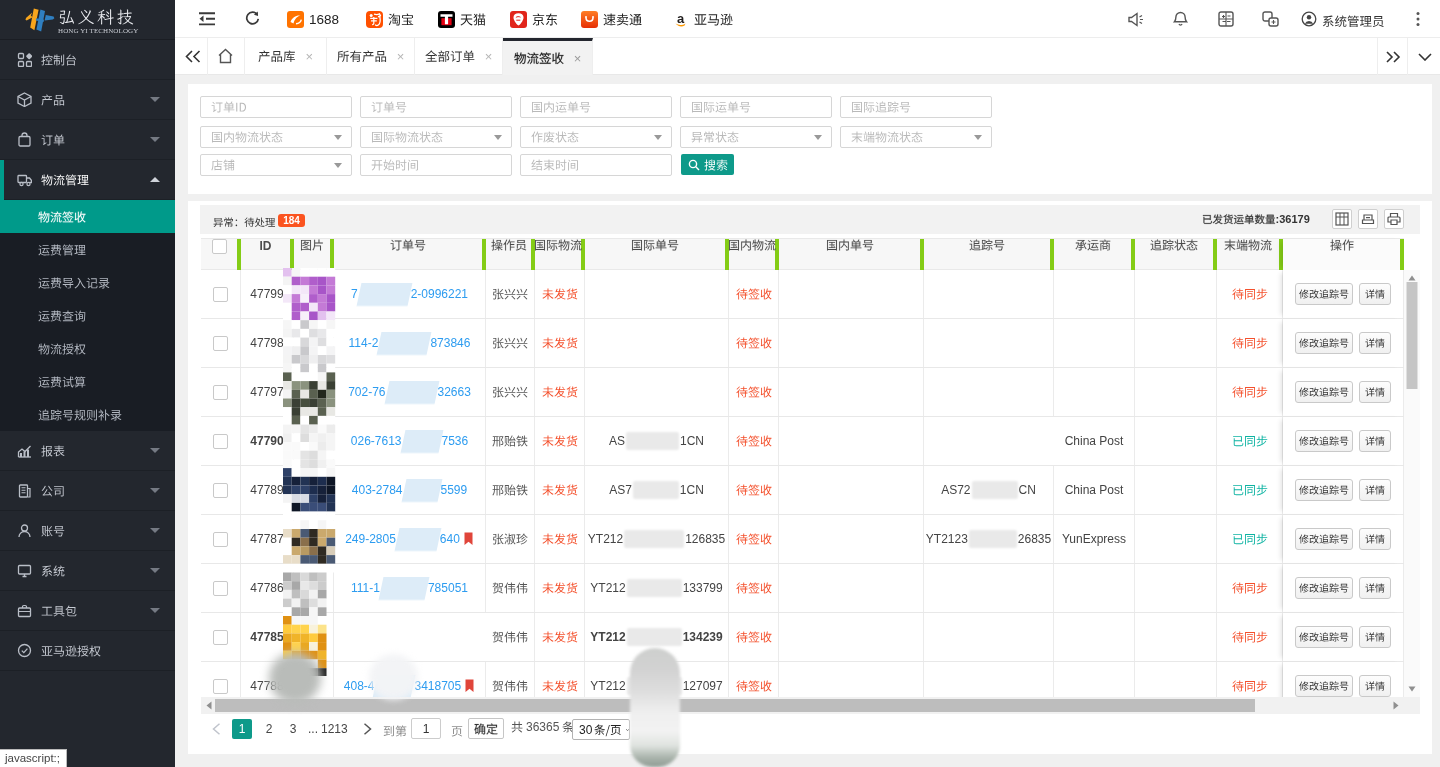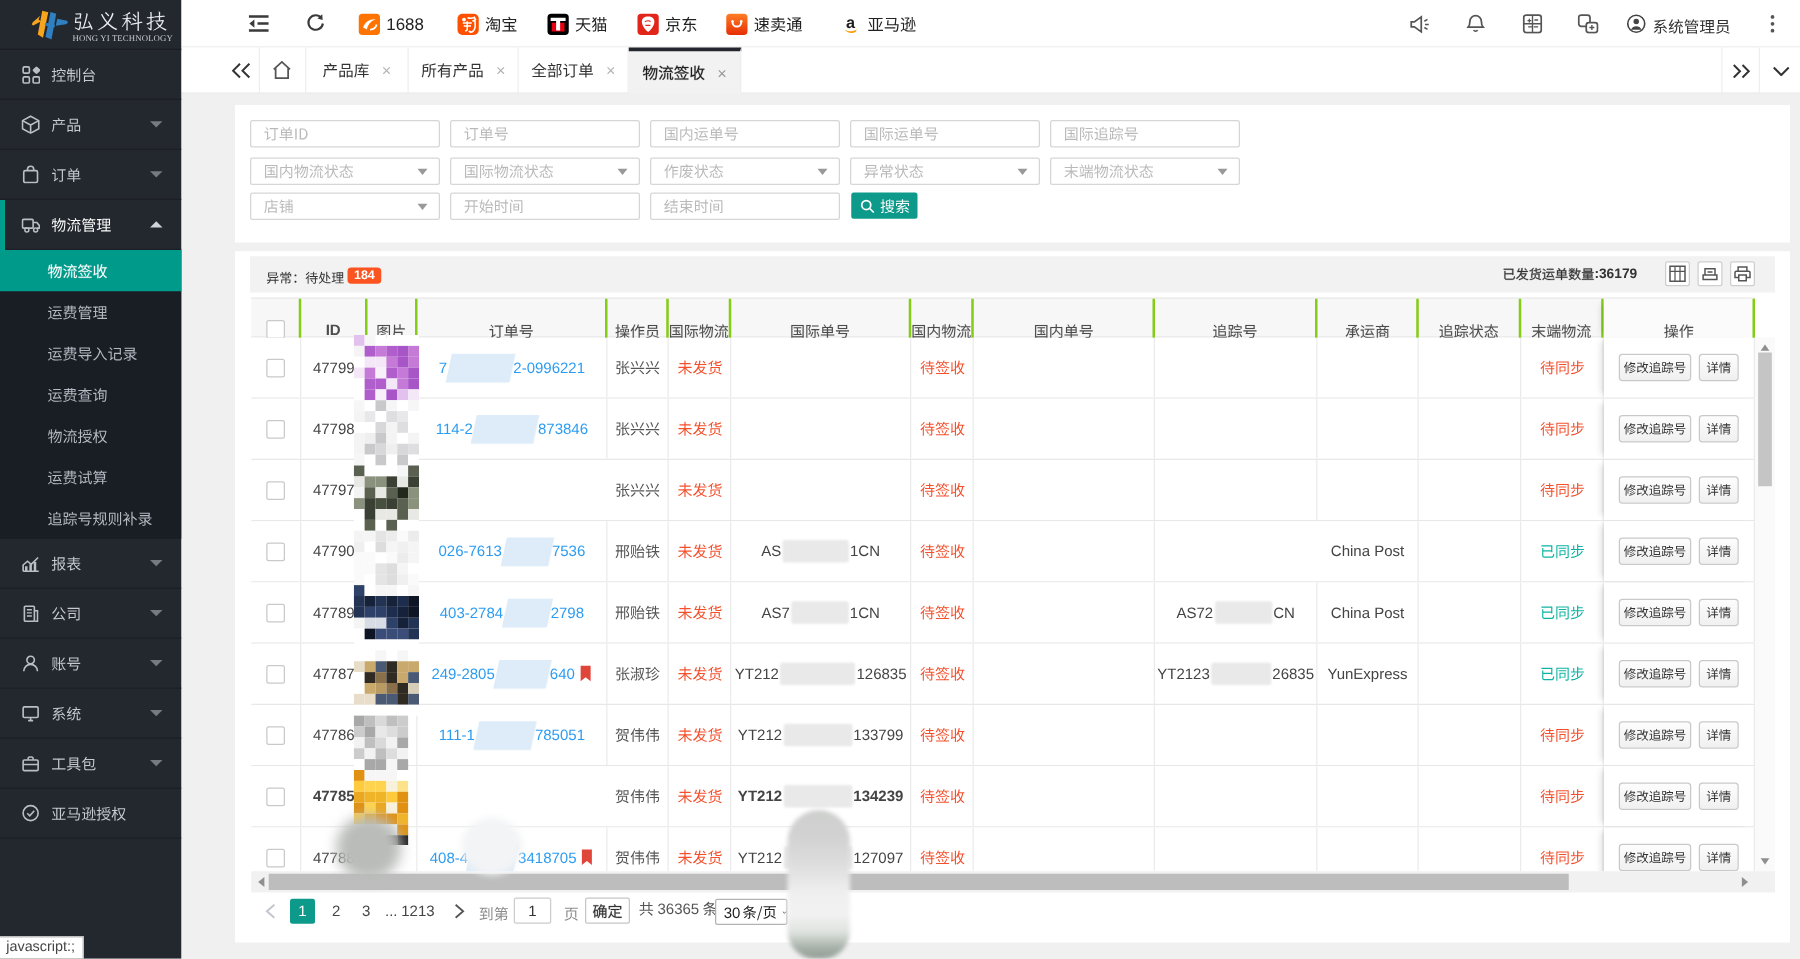--- a/index.html
+++ b/index.html
@@ -1,34 +1,34 @@
 <!DOCTYPE html>
 <html><head><meta charset="utf-8"><style>
 *{margin:0;padding:0;box-sizing:border-box;}
 html,body{width:1440px;height:767px;overflow:hidden;}
 body{font-family:"Liberation Sans",sans-serif;font-size:12px;color:#333;background:#f0f0f0;position:relative;}
-.sidebar{position:absolute;left:0;top:0;width:145px;height:767px;background:#23272e;z-index:5;}
+.sidebar{position:absolute;left:0;top:0;width:175px;height:767px;background:#23272e;z-index:5;}
 .logo{height:40px;position:relative;border-bottom:1px solid #1a1d23;}
 .mitem{height:40px;border-bottom:1px solid #1c2026;position:relative;display:flex;align-items:center;padding-left:17px;}
 .mtxt{margin-left:9px;}
 .caret{position:absolute;right:15px;top:17px;width:0;height:0;border-left:5px solid transparent;border-right:5px solid transparent;border-top:5px solid #757a83;}
 .caretup{position:absolute;right:15px;top:17px;width:0;height:0;border-left:5px solid transparent;border-right:5px solid transparent;border-bottom:5px solid #cfd3da;border-top:none;}
 .sub{background:#191d24;}
 .sitem{height:33px;display:flex;align-items:center;padding-left:38px;}
 .sactive{background:#009a8a;}
 .topbar{position:absolute;left:0;top:0;width:1440px;height:38px;background:#fff;z-index:4;border-bottom:1px solid #ededed;}
 .tabbar{position:absolute;left:0;top:38px;width:1440px;height:37px;background:#fff;border-bottom:1px solid #e8e8e8;z-index:4;}
 .brand{position:absolute;top:10px;display:flex;align-items:center;height:18px;}
 .bico{width:17px;height:17px;border-radius:3px;margin-right:5px;position:relative;overflow:hidden;flex:none;}
 .tab{position:absolute;top:0;height:37px;border-right:1px solid #eee;display:flex;align-items:center;justify-content:center;}
 .content{position:absolute;left:0;top:75px;width:1440px;height:692px;background:#f0f0f0;}
 .card{position:absolute;background:#fff;}
 .inp{position:absolute;width:152px;height:22px;border:1px solid #d6d6d6;border-radius:2px;background:#fff;display:flex;align-items:center;padding-left:10px;}
 .selcaret{position:absolute;right:9px;top:8px;width:0;height:0;border-left:4.5px solid transparent;border-right:4.5px solid transparent;border-top:5px solid #999;}
-.th{position:absolute;top:0;height:32px;display:flex;align-items:flex-end;justify-content:center;border-right:2px solid #84cc16;}
+.th{position:absolute;top:0;height:32px;display:flex;align-items:flex-start;justify-content:center;border-right:4px solid #84cc16;}
 .row{position:absolute;left:0;width:1203px;height:49px;border-bottom:1px solid #e8e8e8;background:#fff;}
 .cell{position:absolute;top:0;height:48px;display:flex;align-items:center;justify-content:center;border-right:1px solid #ebebeb;}
 .cb{width:15px;height:15px;border:1px solid #c9c9c9;border-radius:2px;background:#fff;}
 .btn{height:22px;border:1px solid #c9c9c9;border-radius:3px;background:linear-gradient(#fdfdfd,#f0f0f0);display:flex;align-items:center;justify-content:center;}
 .pgnum{min-width:20px;height:20px;display:flex;align-items:center;justify-content:center;font-size:12px;color:#444;}
 </style></head><body>
 <svg width="0" height="0" style="position:absolute;">
     <defs>
       <path id="n0" d="M651 334V225H334L335 253V334H261V255L260 225H52V155H248C227 90 176 25 53 -26C70 -40 93 -66 104 -83C252 -19 307 69 326 155H651V-77H726V155H950V225H726V334ZM140 758V486C140 388 188 367 354 367C390 367 713 367 753 367C883 367 914 394 928 507C906 510 874 520 855 531C847 448 833 434 750 434C679 434 402 434 348 434C234 434 215 444 215 487V551H829V793H140ZM215 729H755V616H215Z"></path>
       <path id="n1" d="M313 491H692V393H313ZM152 253V-35H227V185H474V-80H551V185H784V44C784 32 780 29 764 27C748 27 695 27 635 29C645 9 657 -19 661 -39C739 -39 789 -39 821 -28C852 -17 860 4 860 43V253H551V336H768V548H241V336H474V253ZM168 803C198 769 231 719 247 685H86V470H158V619H847V470H921V685H544V841H468V685H259L320 714C303 746 268 795 236 831ZM763 832C743 796 706 743 678 710L740 685C769 715 807 761 841 805Z"></path>
@@ -814,20 +814,25 @@
           </div>
         </div>
         <div class="row" style="top:98px;">
           <div class="cell" style="left:0px;width:40px;">
             <div class="cb"></div>
           </div>
           <div class="cell" style="left:40px;width:53px;">
             <span style="color:#444;">47797</span>
           </div>
           <div class="cell" style="left:93px;width:40px;"></div>
+          <div class="cell" style="left:133px;width:152px;">
+            <span style="color:#2d9cf0;font-size:12px;white-space:nowrap;">702-76</span>
+            <div style="width:50px;height:23px;background:#ddecf8;transform:skewX(-12deg);filter:blur(0.6px);flex:none;margin:0 1px;"></div>
+            <span style="color:#2d9cf0;font-size:12px;white-space:nowrap;">32663</span>
+          </div>
           <div class="cell" style="left:285px;width:49px;">
             <svg width="36.0" height="12.0" viewBox="0 0 36.0 12.0" style="display:inline-block;vertical-align:middle;overflow:visible;">
               <g transform="translate(0,10.56) scale(0.012000,-0.012000)" fill="#555">
                 <use href="#n21" x="0"></use>
                 <use href="#n22" x="1000"></use>
                 <use href="#n22" x="2000"></use>
               </g>
             </svg>
           </div>
           <div class="cell" style="left:334px;width:50px;">
@@ -883,21 +888,21 @@
                   <use href="#n2b" x="1000"></use>
                 </g>
               </svg>
             </div>
           </div>
         </div>
         <div class="row" style="top:147px;">
           <div class="cell" style="left:0px;width:40px;">
             <div class="cb"></div>
           </div>
-          <div class="cell" style="left:40px;width:53px;">
+          <div class="cell" style="left:40px;width:53px;font-weight:bold;">
             <span style="color:#444;">47790</span>
           </div>
           <div class="cell" style="left:93px;width:40px;"></div>
           <div class="cell" style="left:133px;width:152px;">
             <span style="color:#2d9cf0;font-size:12px;white-space:nowrap;">026-7613</span>
             <div style="width:38px;height:23px;background:#ddecf8;transform:skewX(-12deg);filter:blur(0.6px);flex:none;margin:0 1px;"></div>
             <span style="color:#2d9cf0;font-size:12px;white-space:nowrap;">7536</span>
           </div>
           <div class="cell" style="left:285px;width:49px;">
             <svg width="36.0" height="12.0" viewBox="0 0 36.0 12.0" style="display:inline-block;vertical-align:middle;overflow:visible;">
@@ -971,21 +976,21 @@
           <div class="cell" style="left:0px;width:40px;">
             <div class="cb"></div>
           </div>
           <div class="cell" style="left:40px;width:53px;">
             <span style="color:#444;">47789</span>
           </div>
           <div class="cell" style="left:93px;width:40px;"></div>
           <div class="cell" style="left:133px;width:152px;">
             <span style="color:#2d9cf0;font-size:12px;white-space:nowrap;">403-2784</span>
             <div style="width:36px;height:23px;background:#ddecf8;transform:skewX(-12deg);filter:blur(0.6px);flex:none;margin:0 1px;"></div>
-            <span style="color:#2d9cf0;font-size:12px;white-space:nowrap;">2798</span>
+            <span style="color:#2d9cf0;font-size:12px;white-space:nowrap;">5599</span>
           </div>
           <div class="cell" style="left:285px;width:49px;">
             <svg width="36.0" height="12.0" viewBox="0 0 36.0 12.0" style="display:inline-block;vertical-align:middle;overflow:visible;">
               <g transform="translate(0,10.56) scale(0.012000,-0.012000)" fill="#555">
                 <use href="#n2c" x="0"></use>
                 <use href="#n2d" x="1000"></use>
                 <use href="#n2e" x="2000"></use>
               </g>
             </svg>
           </div>

